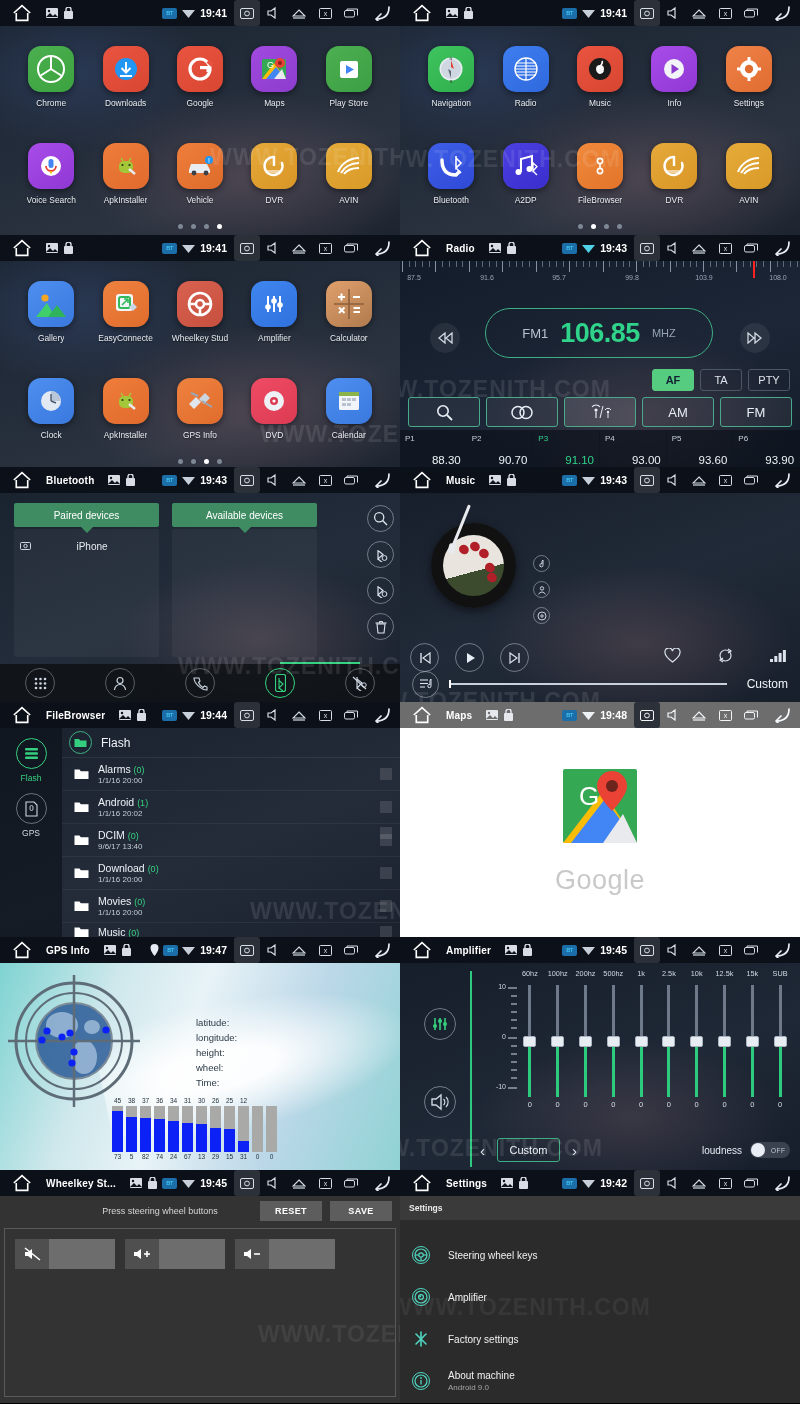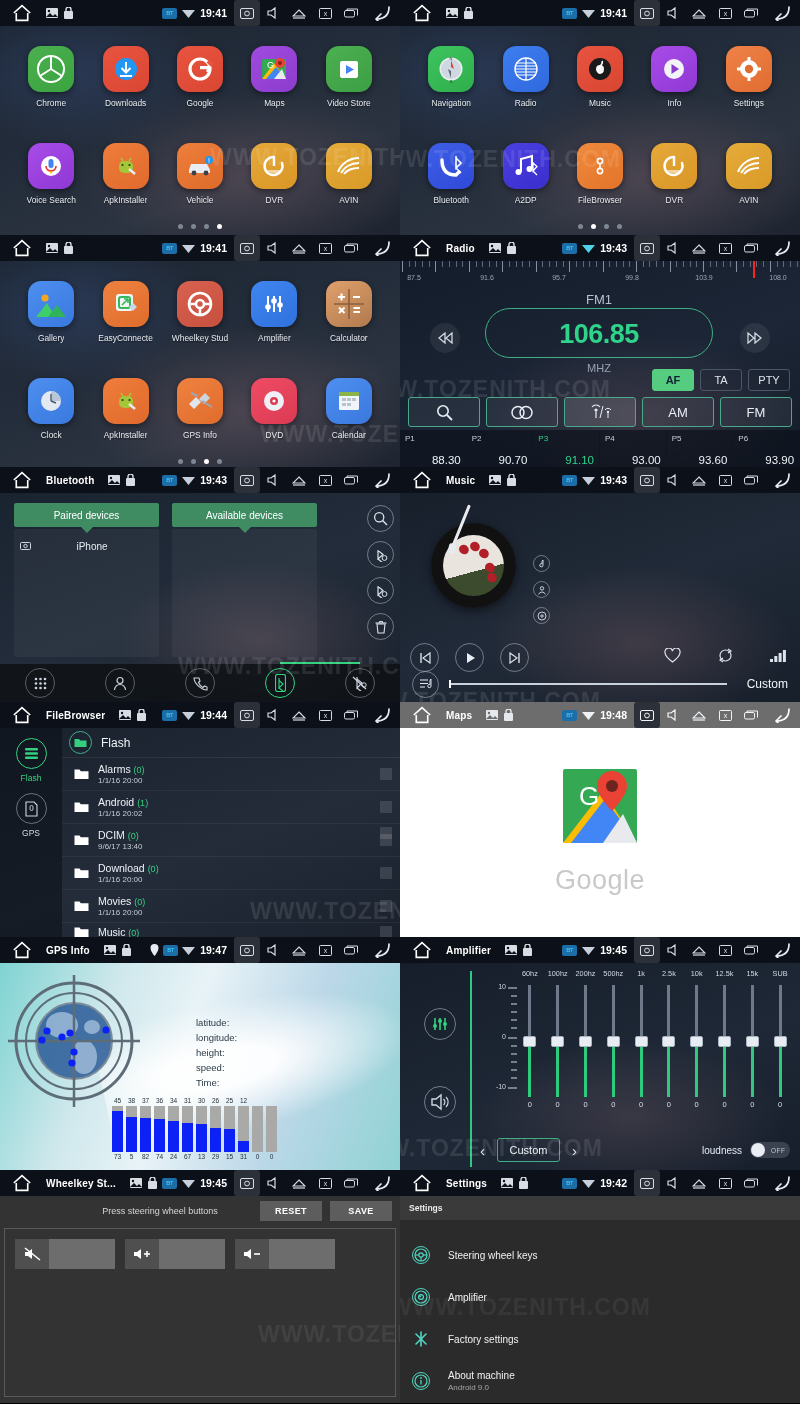--- a/index.html
+++ b/index.html
@@ -53,21 +53,21 @@
                       linear-gradient(160deg,#131c2a,#1c2636 55%,#141c29); }
   .dial { position:relative; height:36px; border-bottom:0; }
   .ticks { position:absolute; top:0; left:0; right:0; height:13px; display:flex; justify-content:space-between; padding:0 2px;}
   .ticks i { width:1px; background:#5d6878; height:6px; display:block;}
   .ticks i.maj { height:11px; background:#8491a3; }
   .dialnums { position:absolute; top:13px; left:0; right:0; display:flex; font-size:7px; color:#9aa6b6;}
   .dialnums span { position:absolute; transform:translateX(-50%); }
   .needle { position:absolute; top:0; height:17px; width:2px; background:#ff2020; }
   .freqbox { position:absolute; left:85px; top:47px; width:228px; height:50px;
              border:1px solid #3fae84; border-radius:25px; display:flex; align-items:center;
-             justify-content:center; gap:12px;flex-direction:column; }
+             justify-content:center; gap:12px; }
   .freqbox .band { color:#b8c2cf; font-size:13px; }
   .freqbox .val { color:#2fd38a; font-size:27px; font-weight:bold; letter-spacing:-.5px;}
   .freqbox .unit { color:#97a2b1; font-size:11px; }
   .rseek { position:absolute; top:62px; width:30px; height:30px; border-radius:50%;
            background:rgba(255,255,255,.07); display:flex; align-items:center; justify-content:center;
            color:#ccd4de; font-size:12px;}
   .rseek.l { left:30px; } .rseek.r { right:30px; }
   .rdsrow { position:absolute; right:10px; top:108px; display:flex; gap:6px;justify-content:space-between; }
   .rds { width:42px; height:22px; border:1px solid #4b5666; border-radius:3px; color:#dfe5ec;
          font-size:11px; display:flex; align-items:center; justify-content:center;}
@@ -345,21 +345,21 @@
           </div>
           <div class="lbl">Maps</div>
         </div>
         <div class="app">
           <div class="ico" style="background:linear-gradient(145deg,#4caf50,#3c9f44)">
             <svg width="28" height="28" viewBox="0 0 28 28">
                 <rect x="5" y="6" width="18" height="17" rx="2" fill="#fff"></rect>
                 <path d="M11 10 L19 14.5 L11 19Z" fill="#4285f4"></path>
               </svg>
           </div>
-          <div class="lbl">Video Store</div>
+          <div class="lbl">Play Store</div>
         </div>
 
         <div class="app">
           <div class="ico" style="background:linear-gradient(145deg,#a84ce8,#8f38d4)">
             <svg width="28" height="28" viewBox="0 0 28 28">
                 <circle cx="14" cy="14" r="10" fill="#fff"></circle>
                 <rect x="11.5" y="7" width="5" height="9" rx="2.5" fill="#4285f4"></rect>
                 <path d="M9 14 A5 5 0 0 0 19 14" fill="none" stroke="#ea4335" stroke-width="1.8"></path>
                 <line x1="14" y1="19" x2="14" y2="21.5" stroke="#fbbc04" stroke-width="1.8"></line>
               </svg>
@@ -1667,21 +1667,21 @@
               <circle cx="100" cy="57" r="3.6"></circle>
             <circle cx="68" cy="79" r="3.6"></circle>
               <circle cx="66" cy="90" r="3.6"></circle>
           </g>
         </svg>
       </div>
       <div class="gtxt">
         <div>latitude:</div>
         <div>longitude:</div>
         <div>height:</div>
-        <div>speed:</div>
+        <div>wheel:</div>
         <div>Time:</div>
       </div>
       <div class="bars" id="gps-bars">
           <div class="bar">
             <div class="top">45</div>
             <div class="col">
               <i style="height: 90%;"></i>
             </div>
             <div class="bot">73</div>
           </div>

